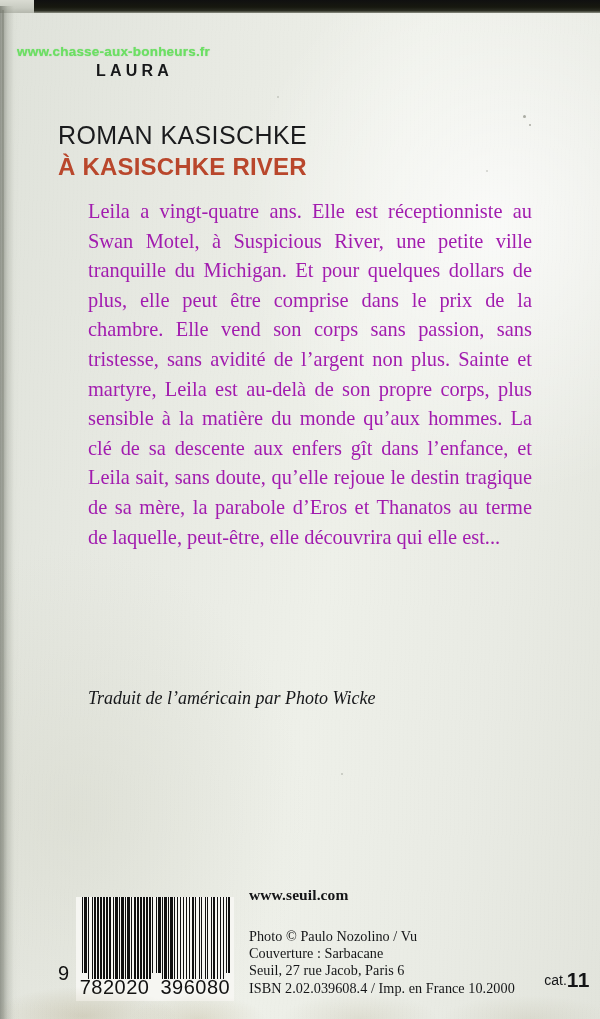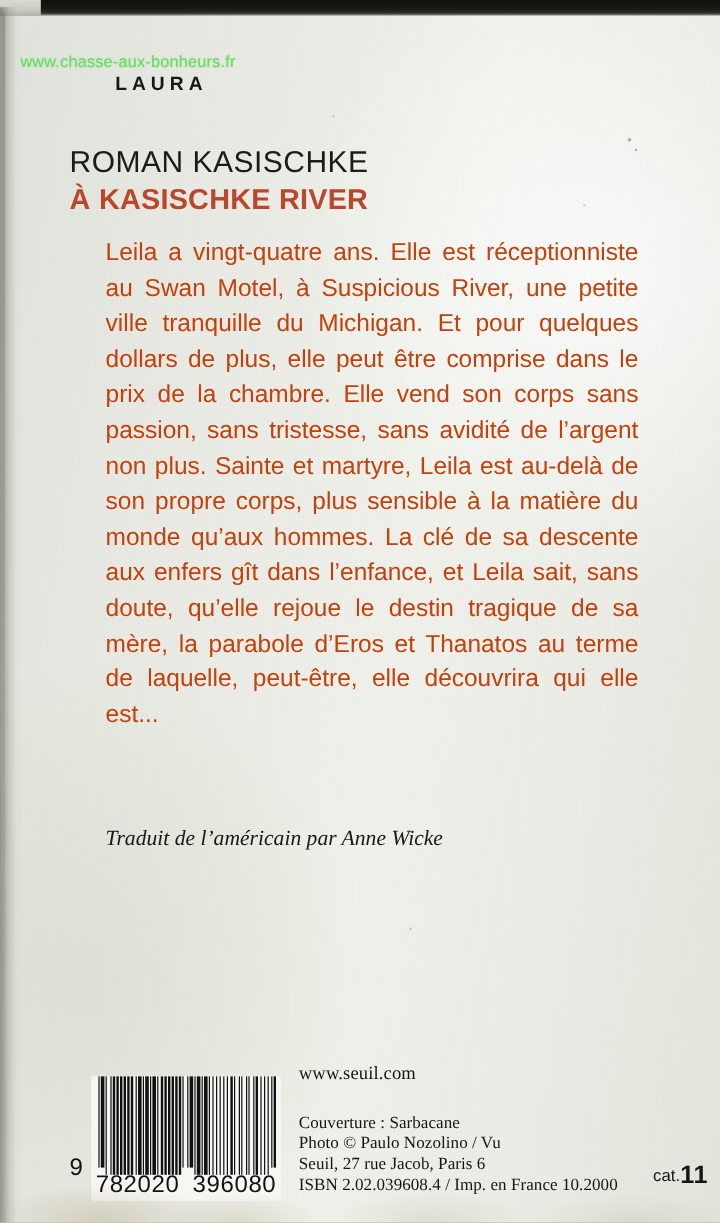--- a/index.html
+++ b/index.html
@@ -88,20 +88,21 @@
   .watermark {
     position: absolute;
     left: 17px;
     top: 44px;
     font-family: "Liberation Sans", "DejaVu Sans", sans-serif;
     font-size: 13.5px;
     letter-spacing: 0.2px;
     color: #6ce063;
     text-shadow: 0 0 1px rgba(90,200,85,0.7);
     white-space: nowrap;
+    font-weight: bold;
   }
 
   
   .roman {
     position: absolute;
     left: 96px;
     top: 62px;
     font-family: "Liberation Sans", "DejaVu Sans", sans-serif;
     font-size: 16px;
     font-weight: bold;
@@ -132,24 +133,24 @@
     color: #b9472c;
     white-space: nowrap;
   }
 
   
   .blurb {
     position: absolute;
     left: 88px;
     top: 197px;
     width: 444px;
-    font-family: Liberation Sans, sans-serif;
+    font-family: Liberation Serif, serif;
     font-size: 20.4px;
     line-height: 29.6px;
-    color: #c2410c;
+    color: #a21caf;
     text-align: justify;
     text-justify: inter-word;
   }
   .blurb p { margin: 0; }
   .blurb p + p { margin-top: 0; }
 
   .translator {
     position: absolute;
     left: 88px;
     top: 688px;
@@ -162,20 +163,21 @@
 
   
   .seuil-url {
     position: absolute;
     left: 249px;
     top: 886px;
     font-family: "Liberation Serif", "DejaVu Serif", serif;
     font-size: 15.5px;
     color: #141517;
     letter-spacing: 0.1px;
+    font-weight: bold;
   }
   .imprint {
     position: absolute;
     left: 249px;
     top: 928px;
     font-family: "Liberation Serif", "DejaVu Serif", serif;
     font-size: 14.2px;
     line-height: 17.2px;
     color: #141517;
     letter-spacing: 0.05px;
@@ -274,27 +276,27 @@
 
     <div class="roman">LAURA</div>
 
     <div class="author">ROMAN KASISCHKE</div>
     <div class="title">À KASISCHKE RIVER</div>
 
     <div class="blurb">
       <p>Leila a vingt-quatre ans. Elle est réceptionniste au Swan Motel, à Suspicious River, une petite ville tranquille du Michigan. Et pour quelques dollars de plus, elle peut être comprise dans le prix de la chambre. Elle vend son corps sans passion, sans tristesse, sans avidité de l’argent non plus. Sainte et martyre, Leila est au-delà de son propre corps, plus sensible à la matière du monde qu’aux hommes. La clé de sa descente aux enfers gît dans l’enfance, et Leila sait, sans doute, qu’elle rejoue le destin tragique de sa mère, la parabole d’Eros et Thanatos au terme de laquelle, peut-être, elle découvrira qui elle est...</p>
     </div>
 
-    <div class="translator">Traduit de l’américain par Anne Wicke</div>
+    <div class="translator">Traduit de l’américain par Photo Wicke</div>
 
     <div class="seuil-url">www.seuil.com</div>
 
     <div class="imprint">
+      <div>Photo © Paulo Nozolino / Vu</div>
       <div>Couverture : Sarbacane</div>
-      <div>Photo © Paulo Nozolino / Vu</div>
       <div>Seuil, 27 rue Jacob, Paris 6</div>
       <div>ISBN 2.02.039608.4 / Imp. en France 10.2000</div>
     </div>
 
     <div class="catalog">
       <span>cat.</span><span class="cat-num">11</span>
     </div>
 
     <div class="barcode-lead">9</div>
 

